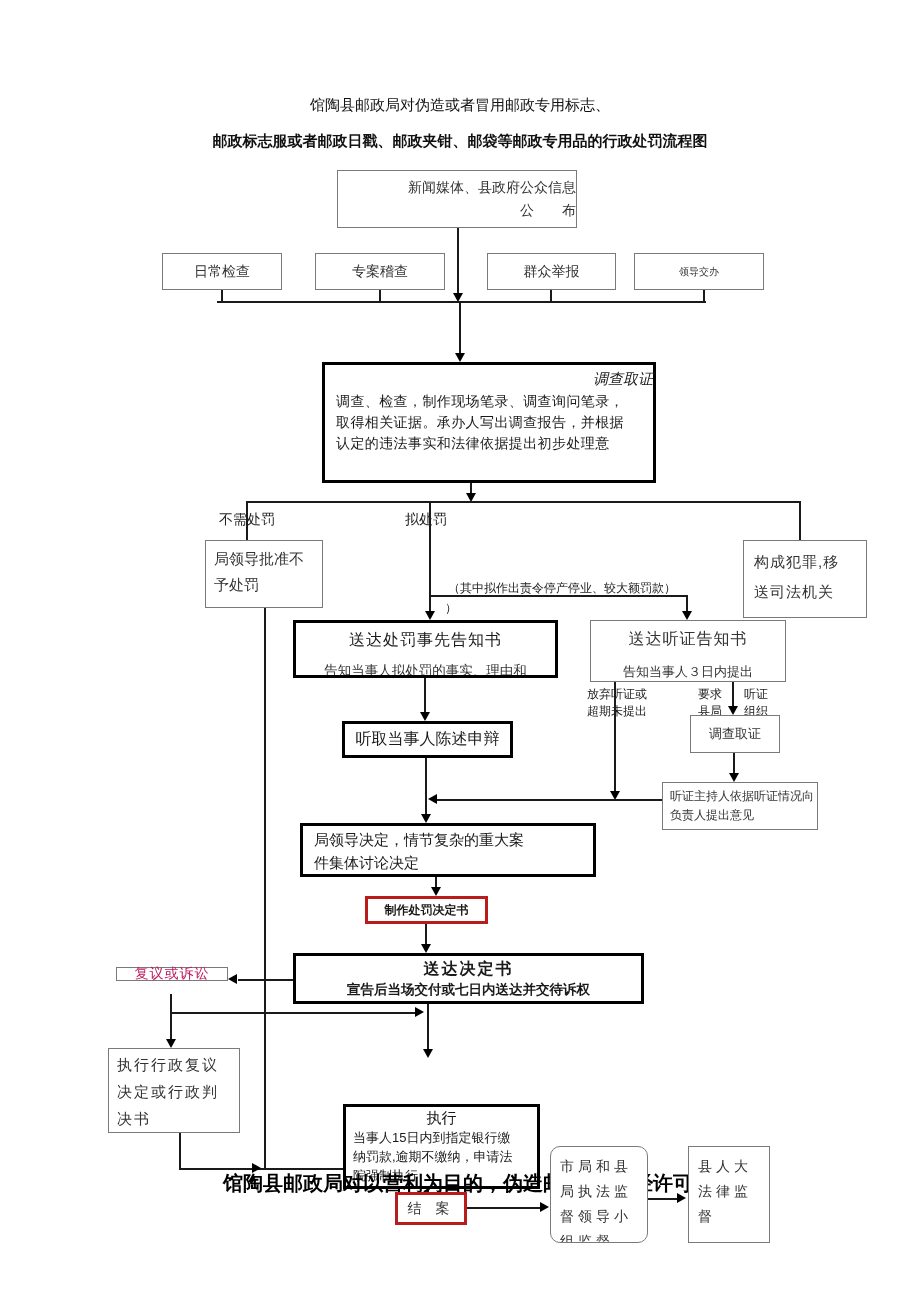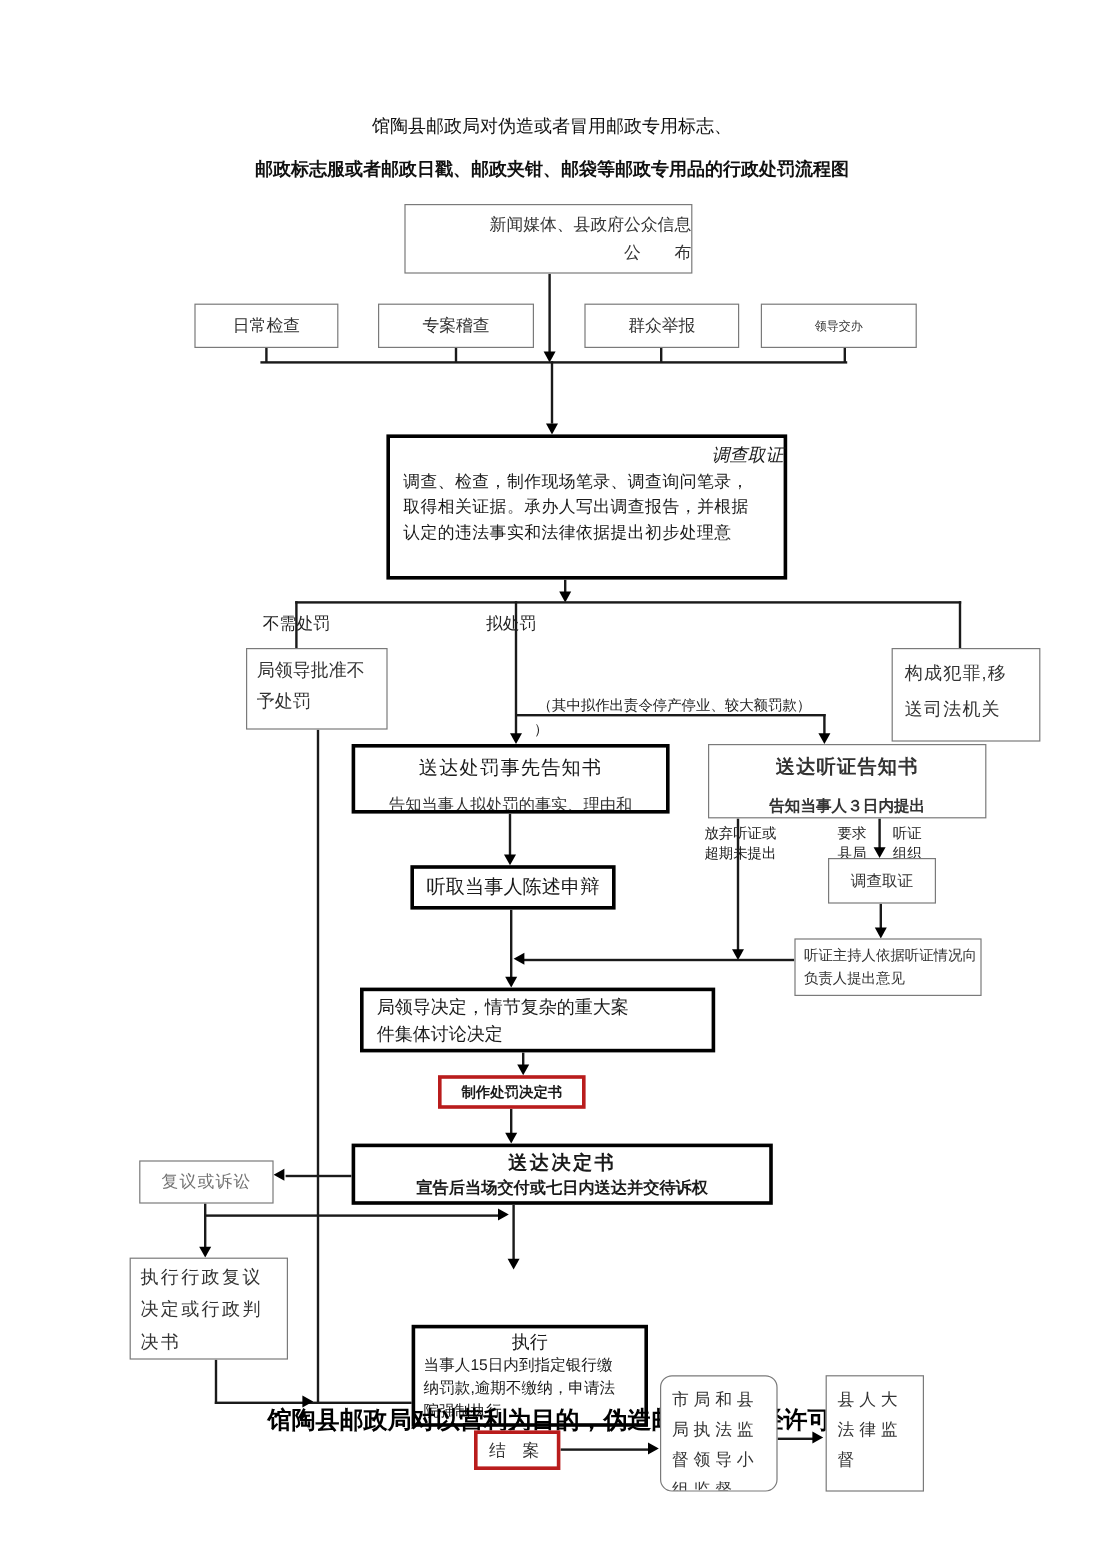--- a/index.html
+++ b/index.html
@@ -135,21 +135,21 @@
   </div>
 
   <div class="abs sm" style="left:448px;top:580px;">（其中拟作出责令停产停业、较大额罚款）</div>
   <div class="abs sm" style="left:445px;top:600px;">）</div>
 
   <div class="box b-bold clip" style="left:293px;top:620px;width:265px;height:58px;">
     <div style="text-align:center;font-size:16px;margin-top:7px;letter-spacing:1px;">送达处罚事先告知书</div>
     <div style="font-size:13.5px;margin-top:11px;text-align:center;color:#333;">告知当事人拟处罚的事实、理由和</div>
   </div>
 
-  <div class="box b-light clip" style="left:590px;top:620px;width:232px;height:62px;font-weight:bold;">
+  <div class="box b-light clip" style="left:590px;top:620px;width:196px;height:62px;">
     <div style="text-align:center;font-size:16px;margin-top:8px;letter-spacing:1px;color:#333;">送达听证告知书</div>
     <div style="font-size:13px;margin-top:13px;text-align:center;color:#333;">告知当事人３日内提出</div>
   </div>
 
   <div class="abs sm" style="left:584px;top:686px;width:66px;text-align:center;line-height:17px;">
     <div>放弃听证或</div>
     <div>超期未提出</div>
   </div>
   <div class="abs sm" style="left:698px;top:686px;line-height:17px;text-align:center;">
     <div>要求</div>
@@ -180,21 +180,21 @@
 
   <div class="box b-med ctr" style="left:365px;top:896px;width:123px;height:28px;font-size:12px;font-weight:bold;">
       <span>制作处罚决定书</span>
     </div>
 
   <div class="box b-bold" style="left:293px;top:953px;width:351px;height:51px;">
     <div style="text-align:center;font-size:16px;font-weight:bold;margin-top:3px;letter-spacing:2px;">送达决定书</div>
     <div style="text-align:center;font-size:13.5px;font-weight:bold;margin-top:1px;">宣告后当场交付或七日内送达并交待诉权</div>
   </div>
 
-  <div class="box b-light ctr" style="left:116px;top:967px;width:112px;height:36px;font-size:14px;letter-spacing:1px;color:#737373;">
+  <div class="box b-light ctr" style="left:116px;top:967px;width:112px;height:14px;font-size:14px;letter-spacing:1px;color:#be185d;">
       <span>复议或诉讼</span>
     </div>
 
   <div class="box b-light" style="left:108px;top:1048px;width:132px;height:85px;font-size:15px;line-height:27px;padding:2px 0 0 8px;letter-spacing:2px;color:#333;">
     <div>执行行政复议</div>
     <div>决定或行政判</div>
     <div>决书</div>
   </div>
 
   <div class="box b-bold" style="left:343px;top:1058px;width:197px;height:85px;margin-top:46px;">

